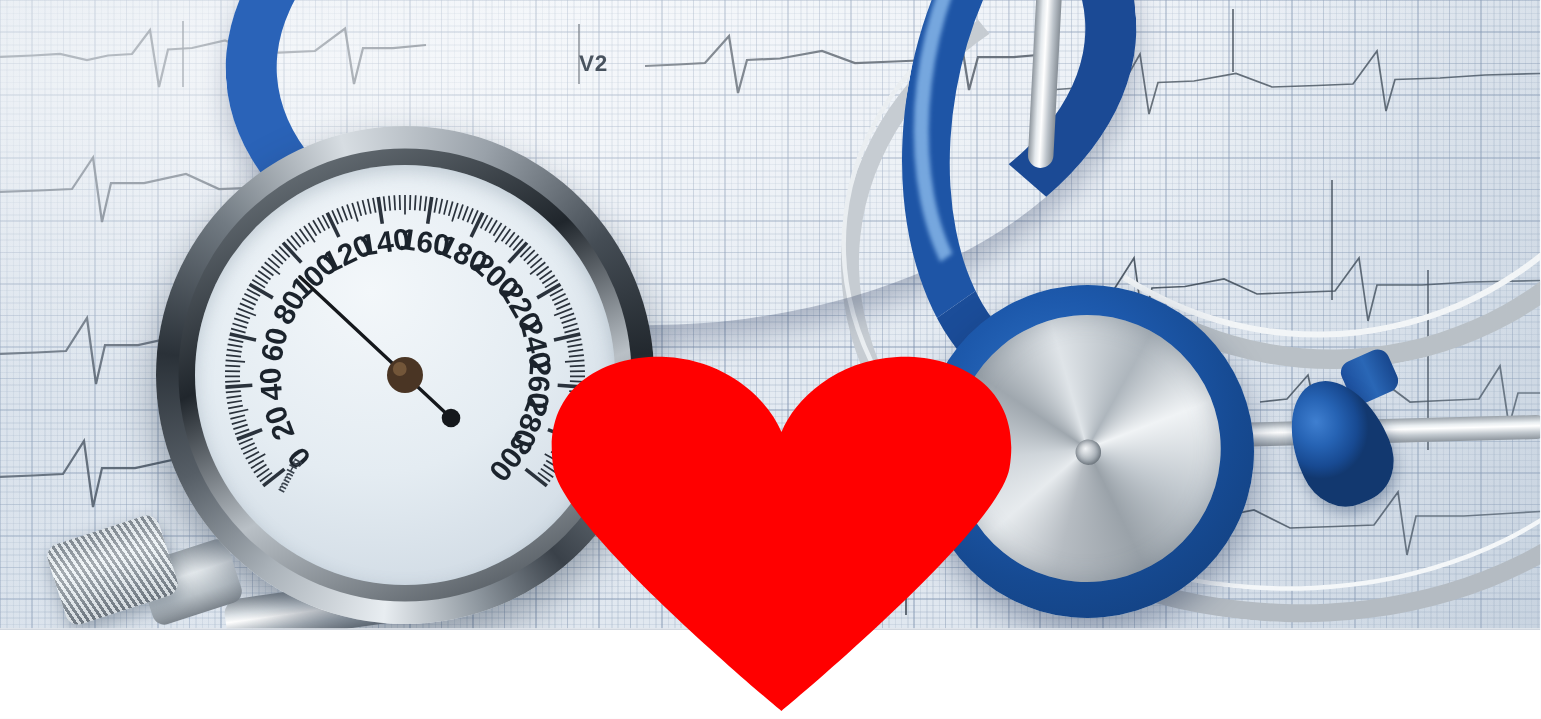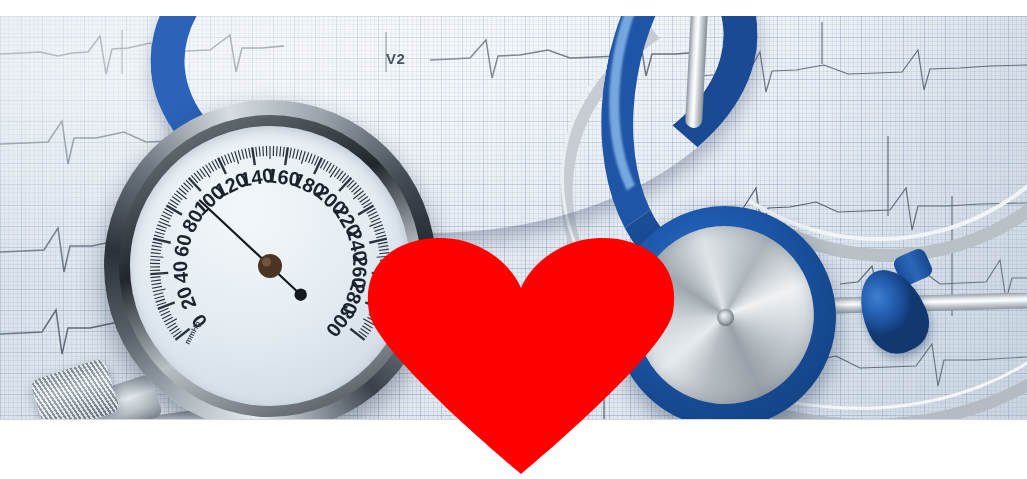--- a/index.html
+++ b/index.html
@@ -10,21 +10,21 @@
     position:relative;
     width:1027px;
     height:479px;
     overflow:hidden;
     background:#ffffff;
   }
 
   
   #photo{
     position:absolute;
-    left:0; top:16px;
+    left:0; top:0;
     width:1027px; height:419px;
     overflow:hidden;
     background:#e9eef4;
   }
 
   
   .ecg-paper{
     position:absolute; inset:0;
     background:
       repeating-linear-gradient(to right, rgba(120,140,170,.30) 0 1px, transparent 1px 21px),

